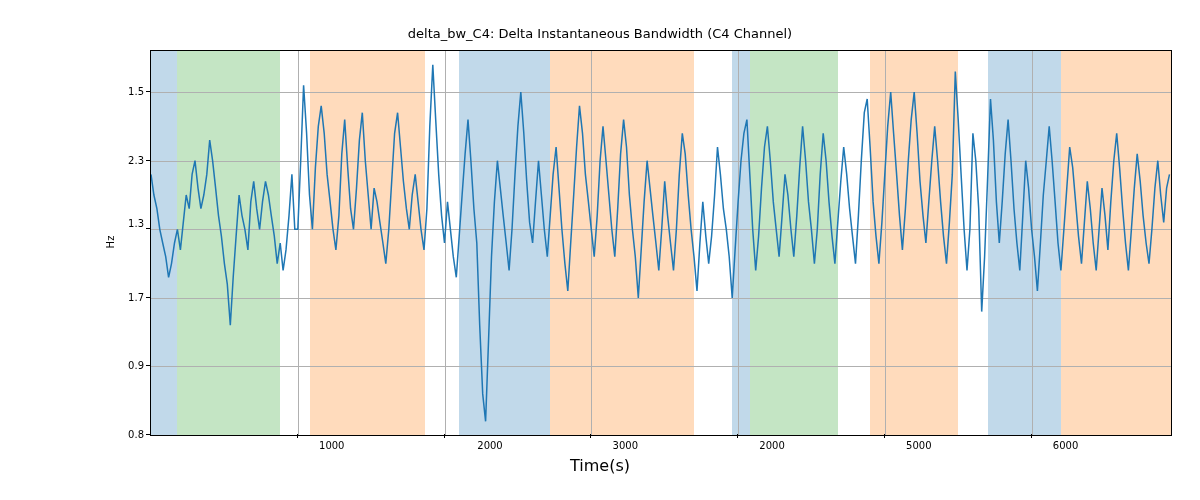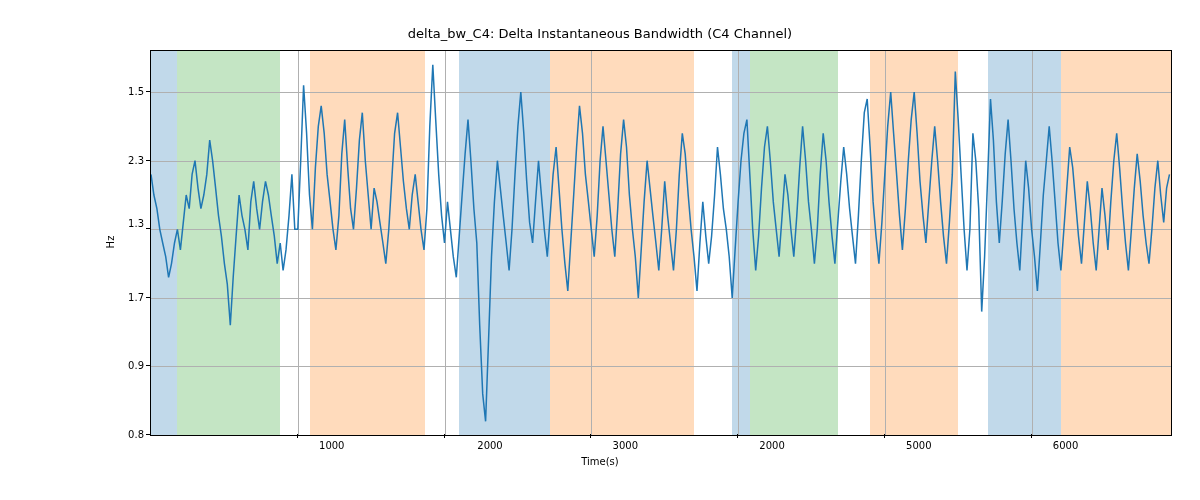--- a/index.html
+++ b/index.html
@@ -88,21 +88,21 @@
     transform: translate(-50%,-50%) rotate(-90deg);
     font-size: 10px;
     color: #000;
   }
   #xlabel {
     position: absolute;
     top: 456px;
     left: 0;
     width: 1200px;
     text-align: center;
-    font-size: 10px;
+    font-size: 16px;
     color: #000;
   }
   .tick-mark-x {
     position: absolute;
     width: 1px;
     height: 4px;
     background: #000;
     top: 434px;
   }
   .tick-mark-y {

